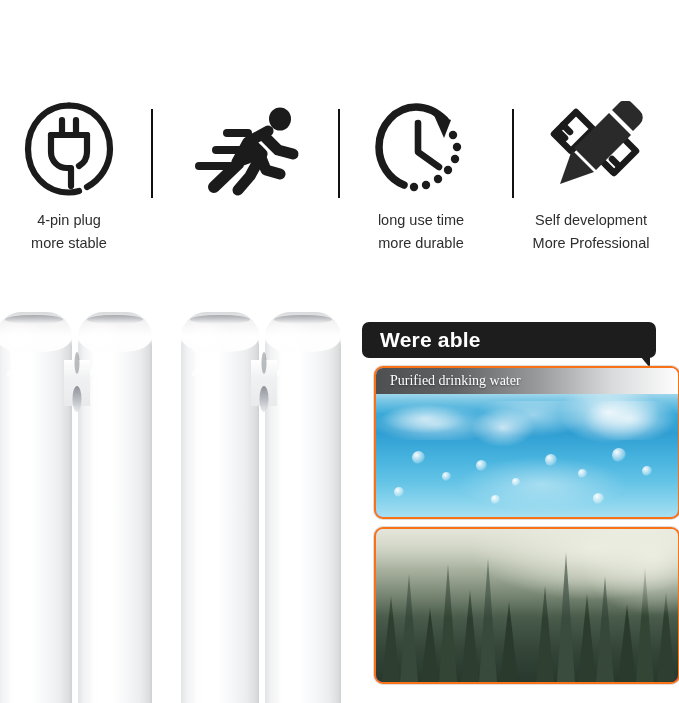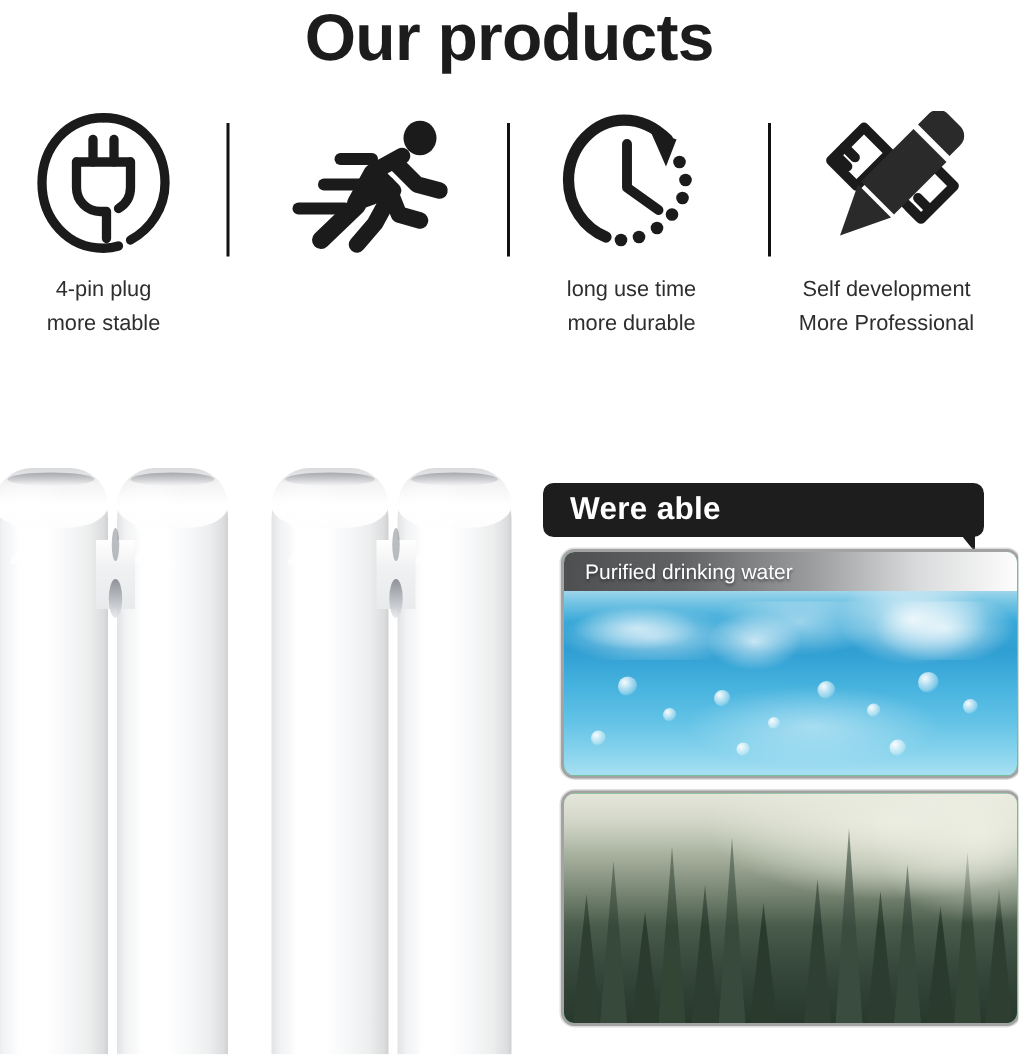--- a/index.html
+++ b/index.html
@@ -11,21 +11,21 @@
   .page{position:relative;width:679px;height:703px;overflow:hidden;background:#fff;}
 
   
   .title{
     position:absolute;left:0;top:-1px;width:679px;
     text-align:center;font-size:44px;font-weight:bold;
     letter-spacing:-0.5px;color:#1c1c1c;line-height:54px;
   }
 
   
-  .features{position:absolute;left:0;top:69px;width:679px;height:165px;}
+  .features{position:absolute;left:0;top:96px;width:679px;height:165px;}
   .feat{position:absolute;top:0;width:170px;height:165px;}
   .feat-0{left:-16px;}
   .feat-1{left:161px;}
   .feat-2{left:336px;}
   .feat-3{left:506px;}
   .feat .iconbox{
     position:absolute;left:0;top:0;width:170px;height:105px;
     display:flex;align-items:center;justify-content:center;
   }
   .feat .cap{
@@ -107,23 +107,24 @@
     color:#ffffff;font-size:21px;font-weight:bold;letter-spacing:.2px;
   }
   .banner .tail{
     position:absolute;right:6px;bottom:-10px;width:0;height:0;
     border-left:9px solid transparent;border-right:0 solid transparent;
     border-top:11px solid #1d1d1d;
   }
 
   .card{
     position:absolute;left:374px;width:302px;
-    background:#22c55e;border:2px solid #a3a3a3;border-radius:9px;
+    background:#d946ef;border:2px solid #f97316;border-radius:9px;
     box-shadow:0 0 0 1px rgba(160,160,160,.35);
     overflow:hidden;
+    font-family:Liberation Serif, serif;
   }
   .card-water{top:366px;height:149px;}
   .card-forest{top:527px;height:153px;}
   .card .photo{position:absolute;inset:0;}
   .card .label{
     position:absolute;left:0;top:0;width:100%;height:26px;
     display:flex;align-items:center;
   }
   .card .label .ltext{
     color:#fff;font-size:14px;padding-left:14px;line-height:26px;
@@ -184,21 +185,20 @@
     position:absolute;right:0;top:0;width:42%;bottom:22%;
     background:radial-gradient(ellipse 80% 70% at 80% 22%, rgba(240,241,230,.82), rgba(230,232,218,0) 72%);
     pointer-events:none;
   }
 </style>
 </head>
 <body>
 
 <div class="page">
 
-  <div class="title">Our products</div>
 
   <div class="features">
 
     <div class="divider" style="left:151px"></div>
     <div class="divider" style="left:338px"></div>
     <div class="divider" style="left:512px"></div>
 
     <div class="feat feat-0">
       <div class="iconbox">
         <svg width="96" height="98" viewBox="0 0 96 98" fill="none">

